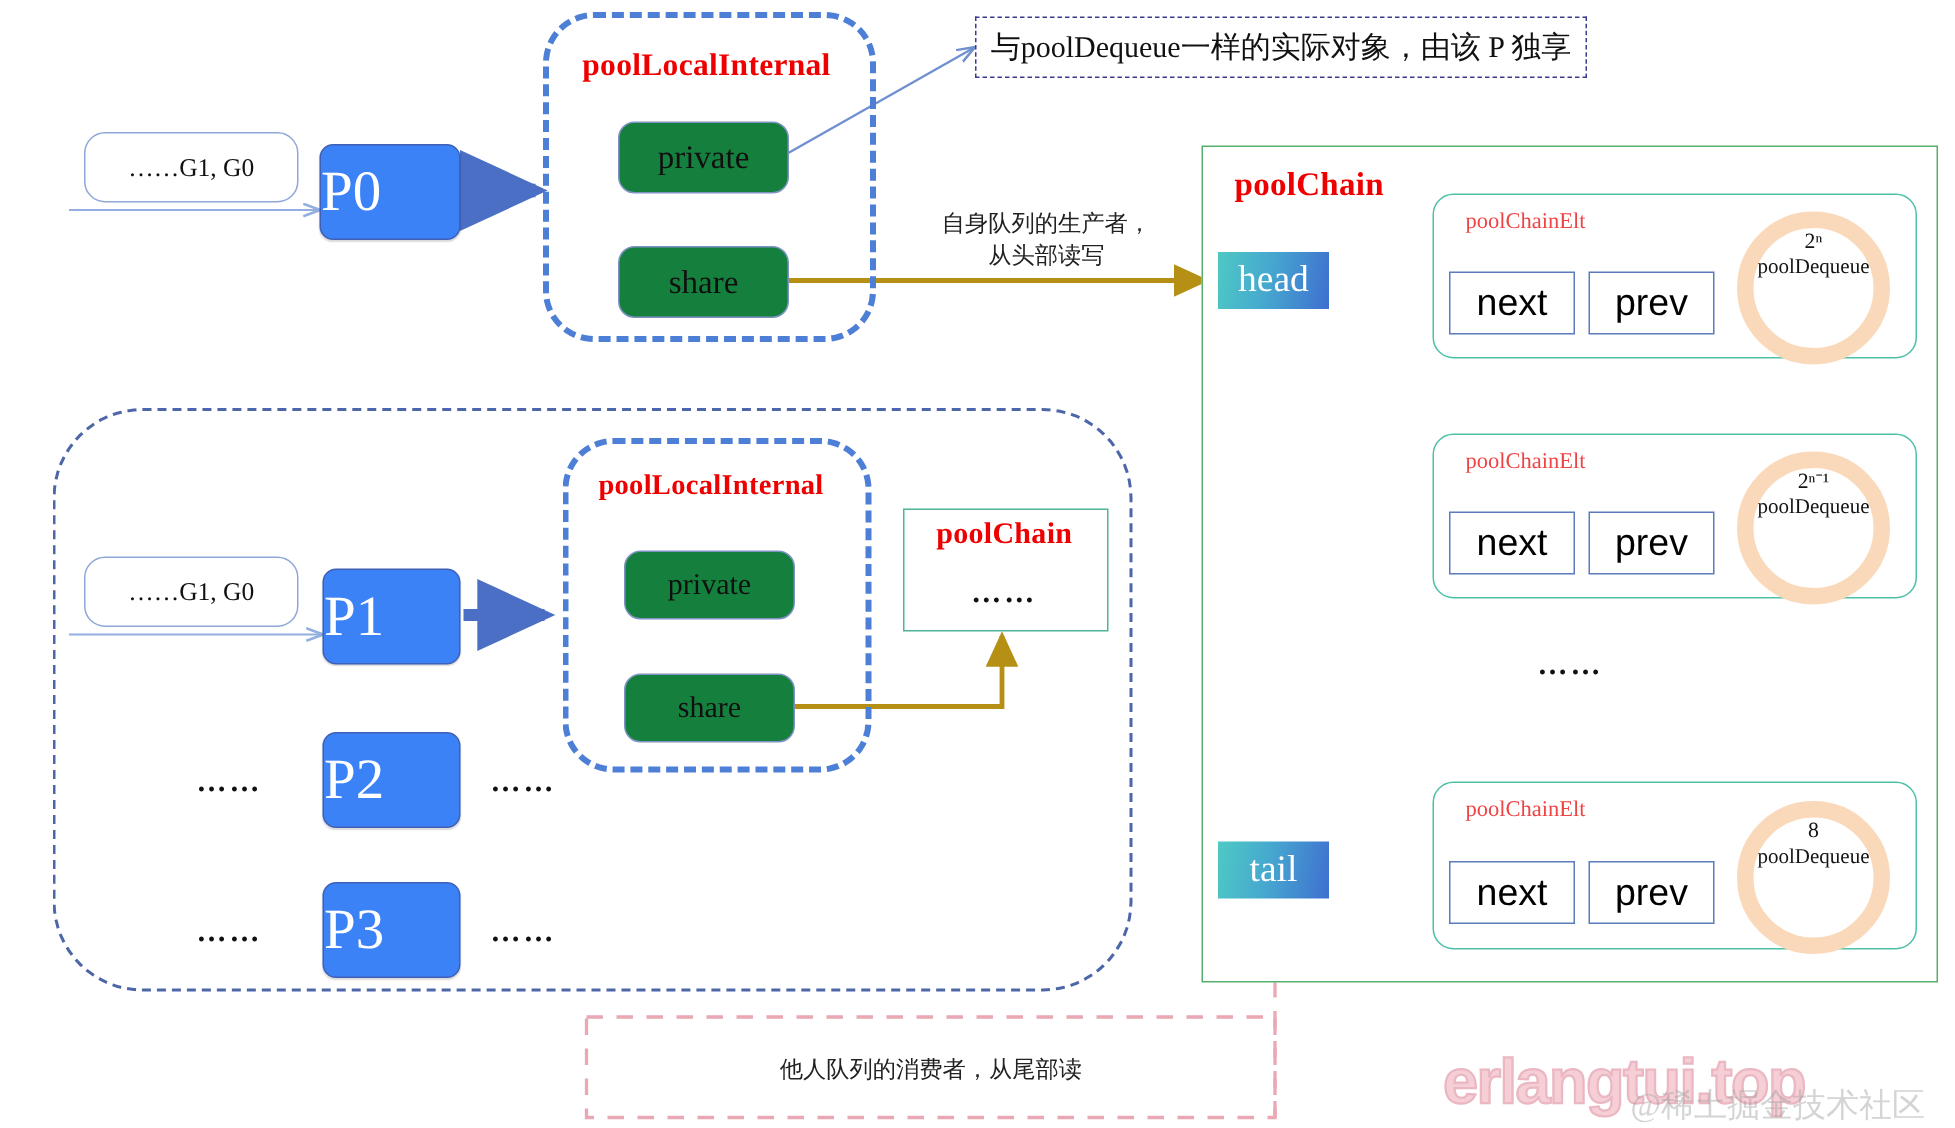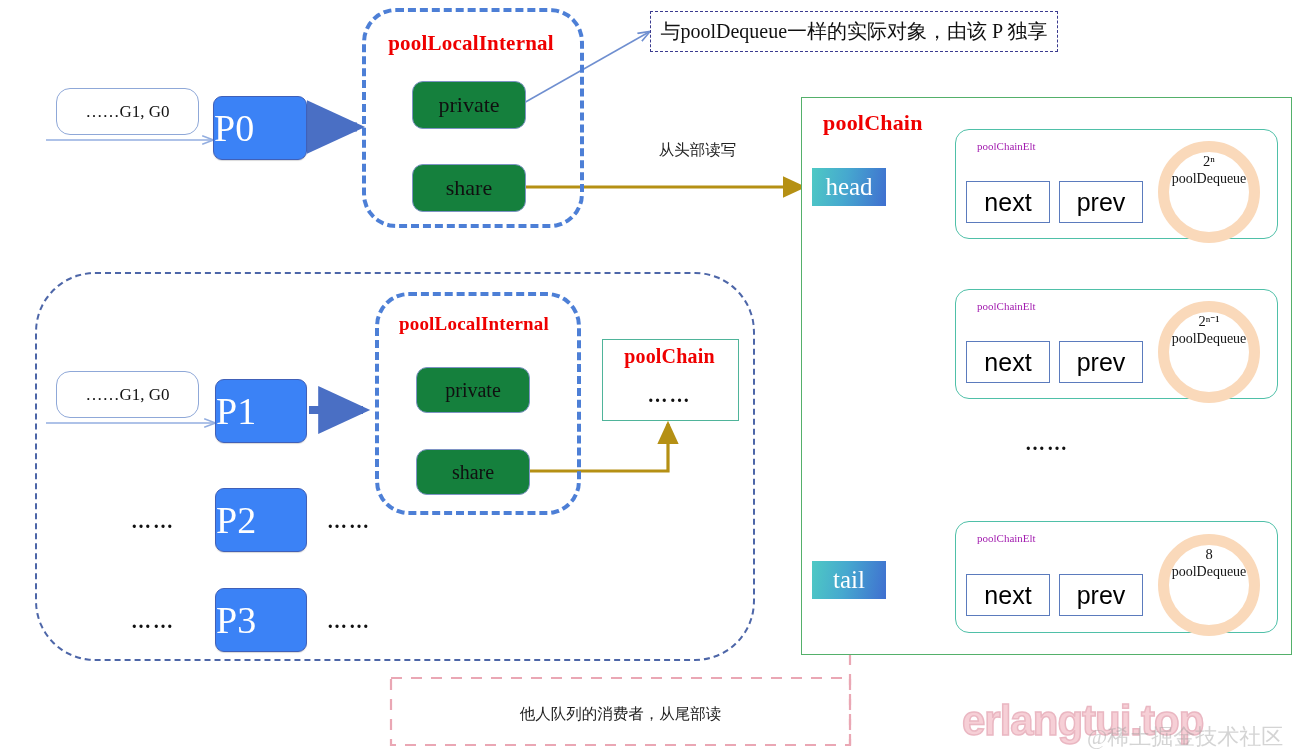--- a/index.html
+++ b/index.html
@@ -97,22 +97,22 @@
   .poolchain-outer {
     border: 1.5px solid #54b06a;
     background: #ffffff;
   }
   .poolchainelt {
     border: 1.4px solid #4fc0a8;
     border-radius: 14px;
     background: #ffffff;
   }
   .pce-label {
-    font-size: 11px;
-    color: #a21caf;
+    font-size: 15px;
+    color: #ef4444;
   }
   .np-box {
     border: 1.3px solid #5b7bbd;
     background: #ffffff;
     display: flex;
     align-items: center;
     justify-content: center;
     font-size: 25px;
     color: #000;
     font-family: "Liberation Sans", sans-serif;
@@ -234,20 +234,21 @@
   </div>
   <div class="abs green-box" style="left:412px; top:164px; width:112px; height:46px;">
     <span>share</span>
   </div>
 
   <div class="abs note-box" style="left:650px; top:11px; width:406px; height:35px;">
     <span>与poolDequeue一样的实际对象，由该 P 独享</span>
   </div>
 
   <div class="abs cn-label" style="left:600px; top:140px; width:195px;">
+    <div>自身队列的生产者，</div>
     <div>从头部读写</div>
   </div>
 
   <div class="abs dash-container" style="left:35px; top:272px; width:716px; height:385px;"></div>
 
   <div class="abs g-brace" style="left:56px; top:371px; width:141px; height:45px;">
     <span>……G1, G0</span>
   </div>
 
   <div class="abs p-box" style="left:215px; top:379px; width:90px; height:62px;">

